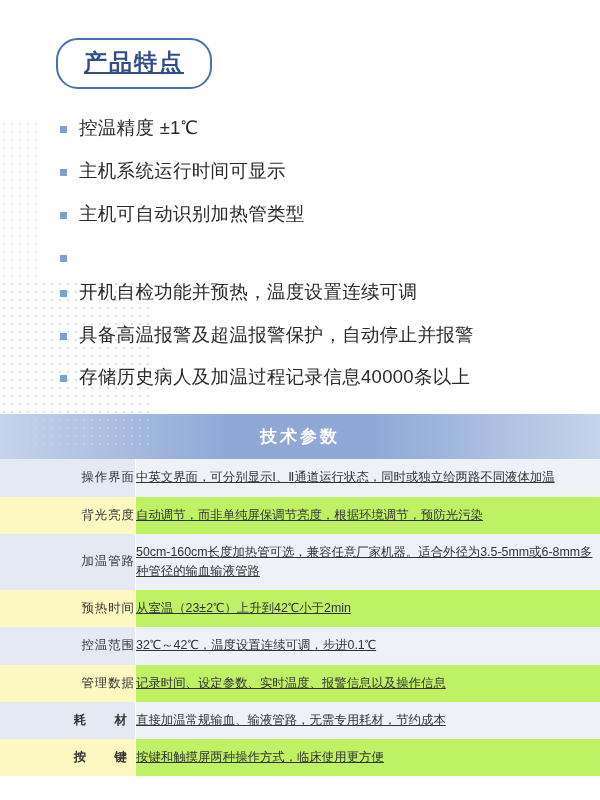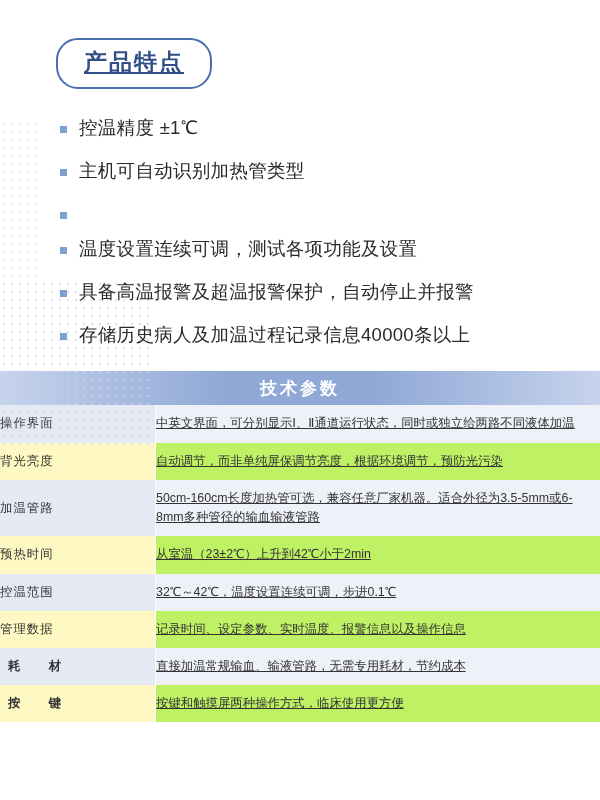--- a/index.html
+++ b/index.html
@@ -77,21 +77,21 @@
   .feature-text {
     color: #2a2a2a;
     font-size: 18.5px;
     line-height: 1.4;
     letter-spacing: .3px;
   }
 
   
   .spec-title-bar {
     margin-top: 24px;
-    height: 34px;
+    height: 45px;
     background: linear-gradient(to right, #c6d3ec, #8fa8d6 38%, #8fa8d6 62%, #c6d3ec);
     display: flex;
     align-items: center;
     justify-content: center;
   }
   .spec-title-bar .t {
     color: #ffffff;
     font-size: 17px;
     font-weight: bold;
     letter-spacing: 3px;
@@ -102,22 +102,22 @@
     table-layout: fixed;
   }
   table.specs td {
     font-size: 12.4px;
     color: #333333;
     vertical-align: middle;
     padding: 9px 0;
     line-height: 1.55;
   }
   td.k {
-    width: 155px;
-    text-align: left;
+    width: 135px;
+    text-align: right;
     color: #3b3b3b;
     letter-spacing: 1px;
     border-right: 1px solid #ffffff;
   }
   td.v {
     padding-left: 14px;
     padding-right: 12px;
     text-decoration: underline;
   }
   tr.odd td { background: #eef1f8; }
@@ -136,28 +136,32 @@
   <div class="section-badge">产品特点</div>
 </div>
 
 <ul class="features">
   <li>
     <span class="bullet"></span>
     <span class="feature-text">控温精度 ±1℃</span>
   </li>
   <li>
     <span class="bullet"></span>
+    <span class="feature-text">主机系统运行时间可显示</span>
+  </li>
+  <li>
+    <span class="bullet"></span>
     <span class="feature-text">主机可自动识别加热管类型</span>
   </li>
   <li>
     <span class="bullet"></span>
   </li>
   <li>
     <span class="bullet"></span>
-    <span class="feature-text">温度设置连续可调，测试各项功能及设置</span>
+    <span class="feature-text">开机自检功能并预热，温度设置连续可调</span>
   </li>
   <li>
     <span class="bullet"></span>
     <span class="feature-text">具备高温报警及超温报警保护，自动停止并报警</span>
   </li>
   <li>
     <span class="bullet"></span>
     <span class="feature-text">存储历史病人及加温过程记录信息40000条以上</span>
   </li>
 </ul>

